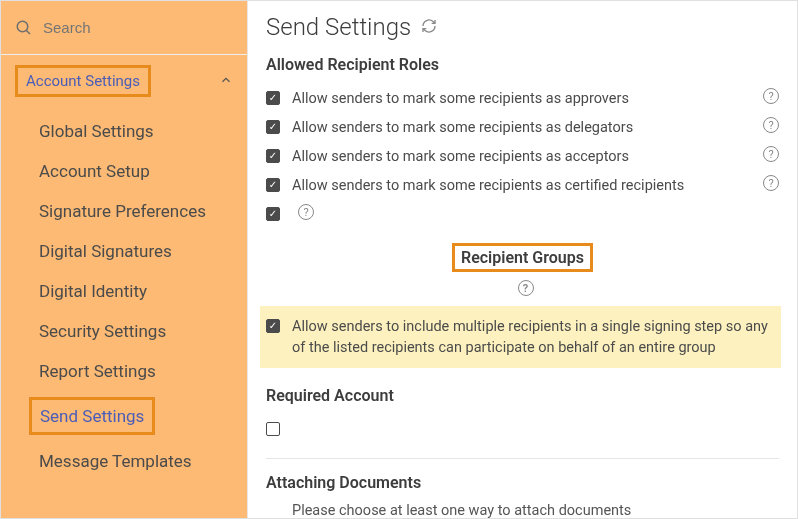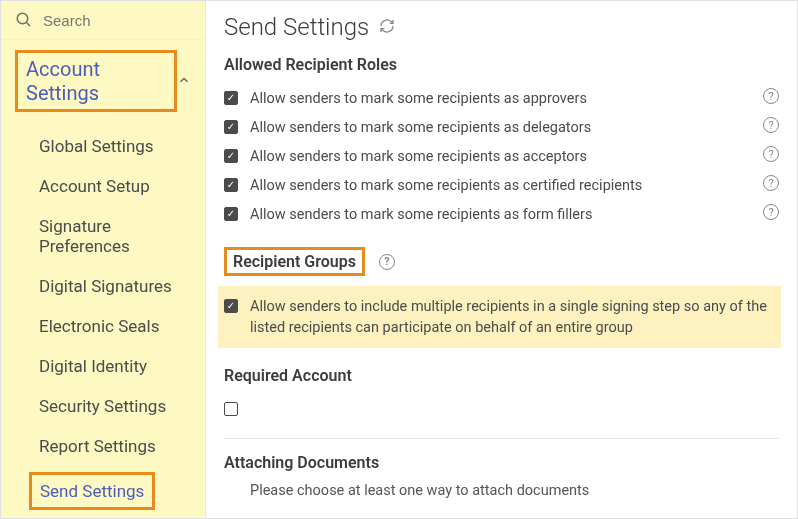--- a/index.html
+++ b/index.html
@@ -14,23 +14,23 @@
     position: relative;
   }
   .container {
     display: flex;
     width: 100%;
     height: 100%;
     border: 1px solid #e0e0e0;
     box-shadow: 3px 3px 4px rgba(0,0,0,0.3);
   }
   .sidebar {
-    width: 205px;
+    width: 247px;
     border-right: 1px solid #e6e6e6;
-    background: #fef9c3;
+    background: #fdba74;
     display: flex;
     flex-direction: column;
     flex-shrink: 0;
   }
   .search-row {
     display: flex;
     align-items: center;
     padding: 10px 14px;
     border-bottom: 1px solid #eee;
     height: 54px;
@@ -54,21 +54,21 @@
     justify-content: space-between;
     padding: 10px 14px 10px 14px;
     cursor: pointer;
   }
   .section-title-box {
     border: 3px solid #e88b1d;
     padding: 4px 8px;
   }
   .section-title {
     color: #4a5db8;
-    font-size: 20px;
+    font-size: 15px;
   }
   .chevron {
     color: #555;
   }
   .nav-list {
     list-style: none;
     padding: 4px 0 0 0;
   }
   .nav-item {
     padding: 10px 0 10px 38px;
@@ -106,20 +106,21 @@
   .section-label {
     font-size: 16px;
     font-weight: 600;
     color: #3d3d3d;
     margin-bottom: 10px;
   }
   .section-label.boxed-wrapper {
     display: flex;
     align-items: center;
     gap: 8px;
+    flex-direction: column;
   }
   .section-label-box {
     border: 3px solid #e88b1d;
     padding: 2px 6px;
     font-size: 16px;
     font-weight: 600;
     color: #3d3d3d;
   }
   .opts { margin-bottom: 18px; }
   .opt-row {
@@ -202,21 +203,20 @@
             <polyline points="6 15 12 9 18 15"></polyline>
           </svg>
       </span>
     </div>
 
     <ul class="nav-list">
       <li class="nav-item">Global Settings</li>
       <li class="nav-item">Account Setup</li>
       <li class="nav-item">Signature Preferences</li>
       <li class="nav-item">Digital Signatures</li>
-      <li class="nav-item">Electronic Seals</li>
       <li class="nav-item">Digital Identity</li>
       <li class="nav-item">Security Settings</li>
       <li class="nav-item">Report Settings</li>
       <li class="nav-item highlighted-wrapper">
         <span class="nav-item highlighted">Send Settings</span>
       </li>
       <li class="nav-item">Message Templates</li>
     </ul>
   </aside>
 
@@ -250,21 +250,20 @@
         <span class="opt-text">Allow senders to mark some recipients as acceptors</span>
         <span class="help-icon">?</span>
       </div>
       <div class="opt-row">
         <span class="checkbox">✓</span>
         <span class="opt-text">Allow senders to mark some recipients as certified recipients</span>
         <span class="help-icon">?</span>
       </div>
       <div class="opt-row">
         <span class="checkbox">✓</span>
-        <span class="opt-text">Allow senders to mark some recipients as form fillers</span>
         <span class="help-icon">?</span>
       </div>
     </div>
 
     <div class="section-label boxed-wrapper">
       <span class="section-label-box">
         <span>Recipient Groups</span>
       </span>
       <span class="help-icon">?</span>
     </div>

